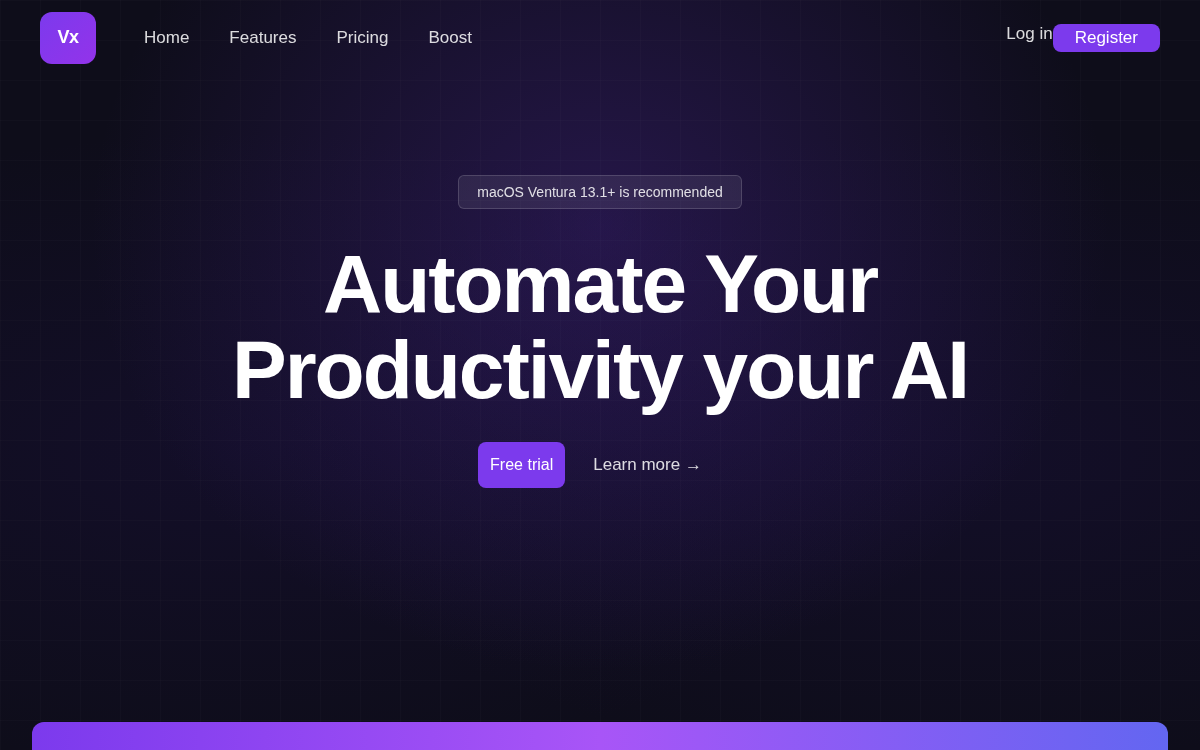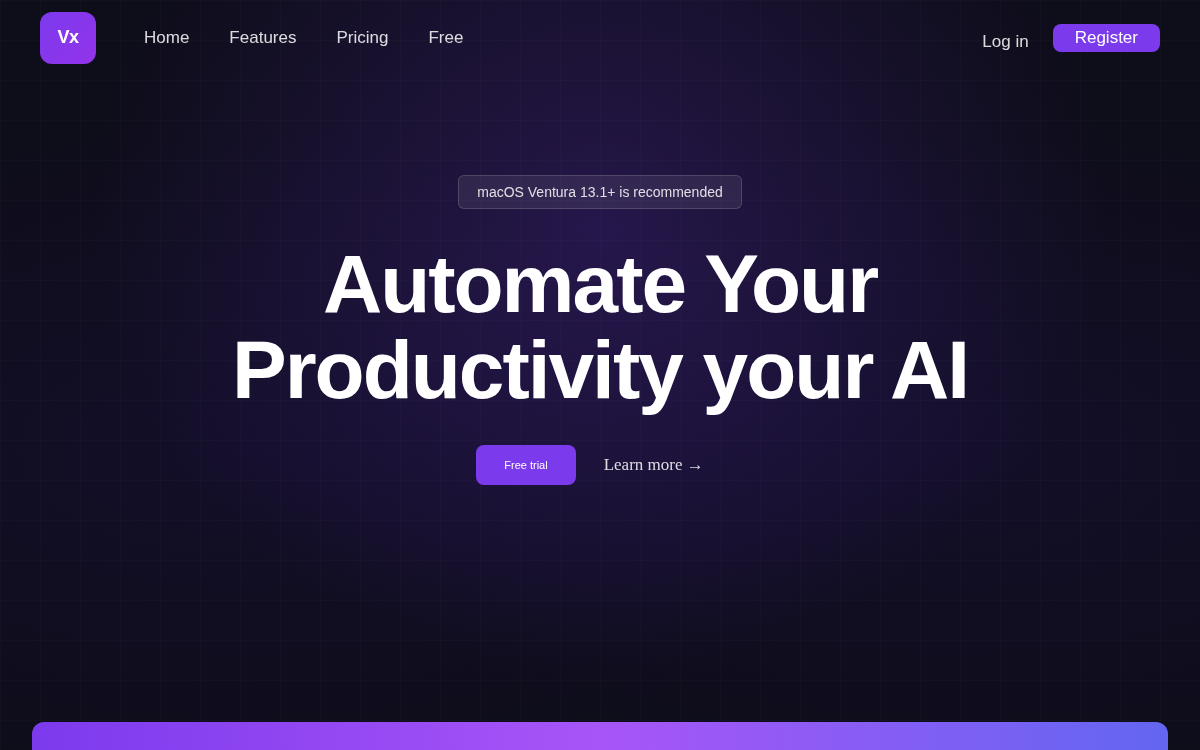--- a/index.html
+++ b/index.html
@@ -102,22 +102,21 @@
     .nav-links li a {
       color: rgba(255,255,255,0.85);
       text-decoration: none;
       font-size: 17px;
       font-weight: 400;
       transition: color 0.2s;
     }
 
     .nav-right {
       display: flex;
-      align-items: flex-end;
-      gap: 24px;
+      align-items: flex-start;
     }
 
     .login-btn {
       background: none;
       border: none;
       color: rgba(255,255,255,0.85);
       font-size: 17px;
       cursor: pointer;
       font-family: inherit;
     }
@@ -177,38 +176,38 @@
     .cta-buttons {
       display: flex;
       align-items: center;
       gap: 8px;
     }
 
     .cta-primary {
       background: #7c3aed;
       border: none;
       color: #fff;
-      font-size: 11px;
+      font-size: 16px;
       font-weight: 500;
-      padding: 14px 28px;
+      padding: 14px 12px;
       border-radius: 8px;
       cursor: pointer;
       font-family: inherit;
       transition: background 0.2s;
     }
 
     .cta-secondary {
       background: none;
       border: none;
       color: rgba(255,255,255,0.85);
       font-size: 17px;
       font-weight: 400;
       padding: 14px 20px;
       cursor: pointer;
-      font-family: Liberation Serif, serif;
+      font-family: Liberation Sans, sans-serif;
       display: flex;
       align-items: center;
       gap: 6px;
     }
   </style>
 </head>
 <body>
 
 <div class="bg-overlay"></div>
 <div class="bg-grid"></div>
@@ -220,21 +219,21 @@
       <li>
         <a href="#">Home</a>
       </li>
       <li>
         <a href="#">Features</a>
       </li>
       <li>
         <a href="#">Pricing</a>
       </li>
       <li>
-        <a href="#">Free</a>
+        <a href="#">Boost</a>
       </li>
     </ul>
   </div>
   <div class="nav-right">
     <button class="login-btn">Log in</button>
     <button class="register-btn">Register</button>
   </div>
 </nav>
 
 <main class="hero">

